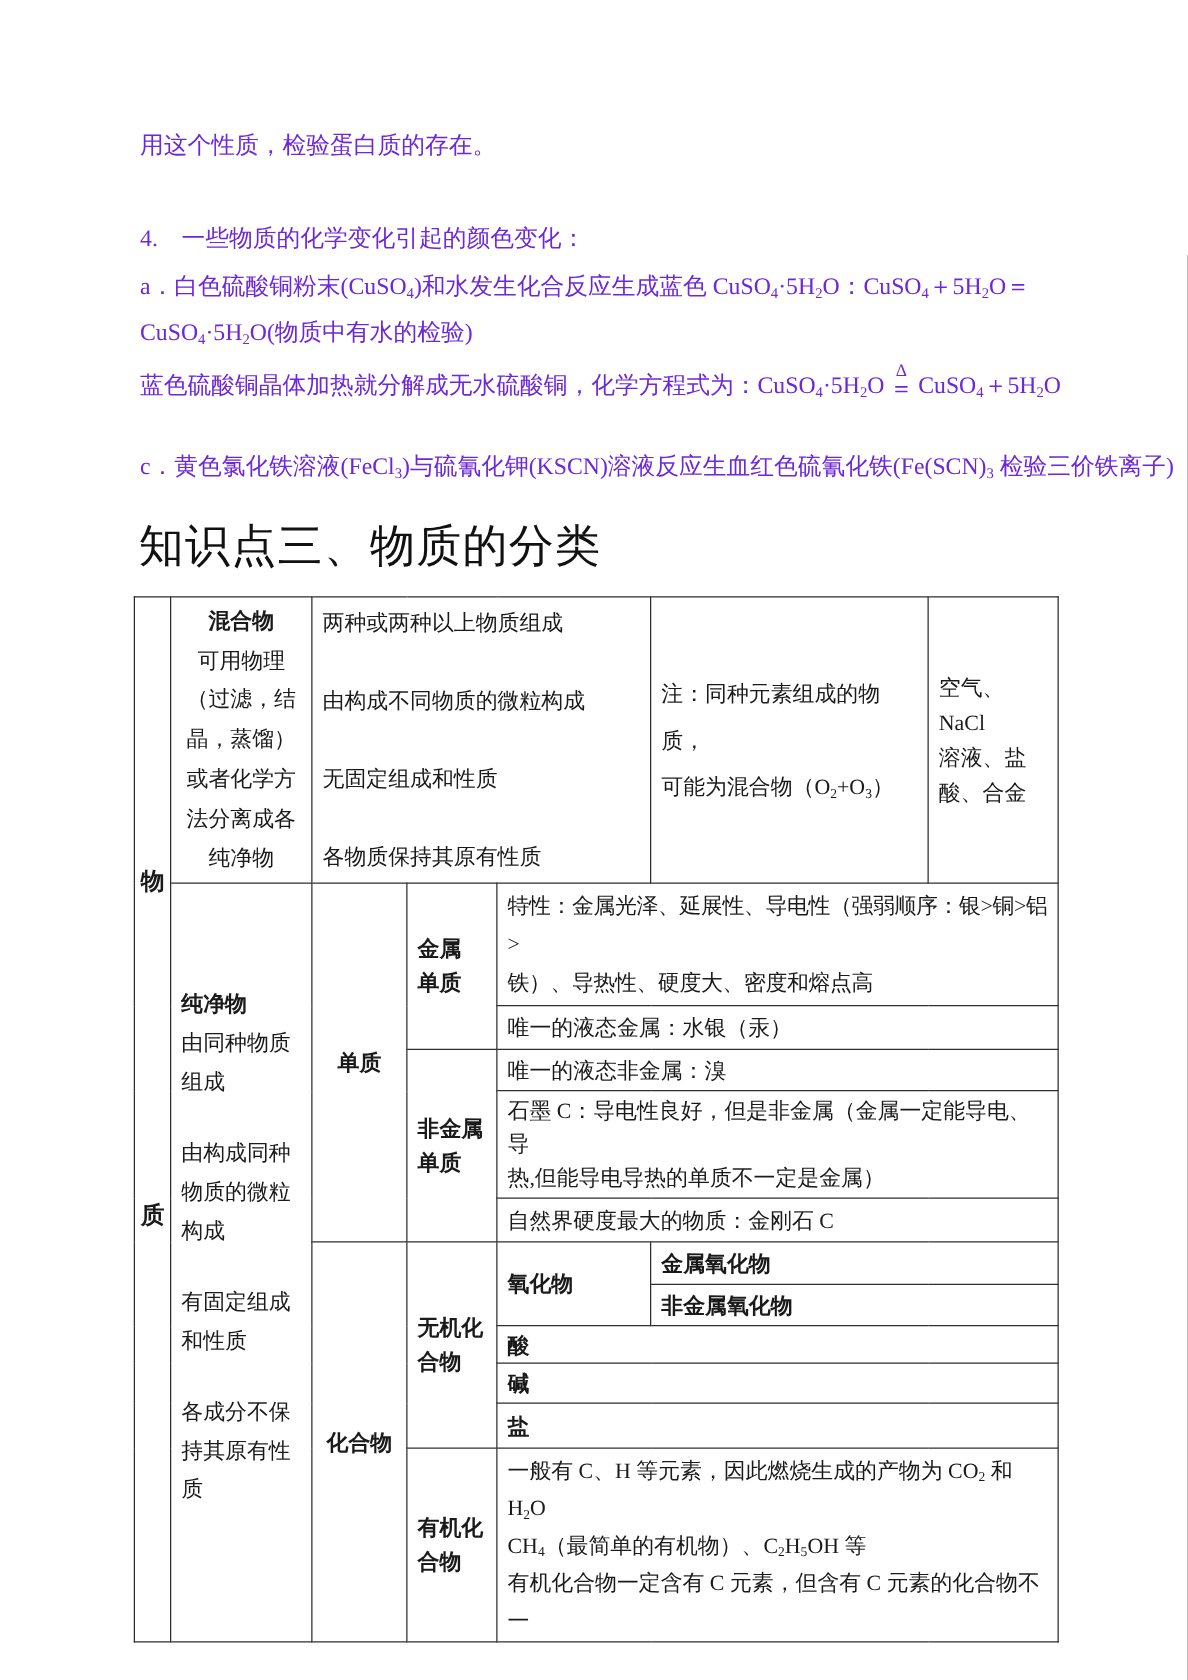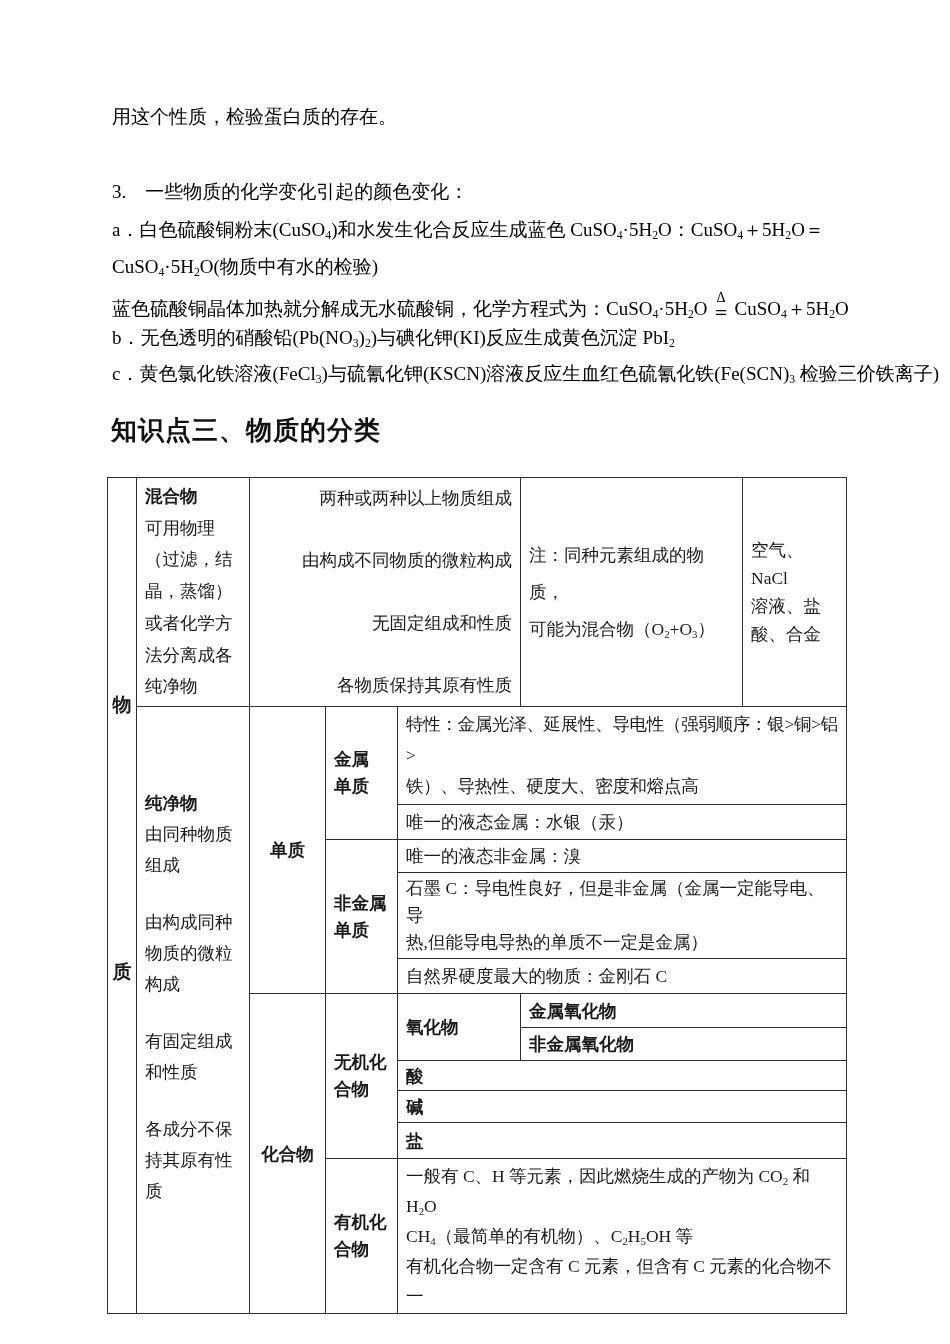--- a/index.html
+++ b/index.html
@@ -4,70 +4,69 @@
 <style>
   * { margin:0; padding:0; box-sizing:border-box; }
   html,body { background:#888; }
   .page {
     position:relative; width:950px; height:1344px; margin:0 auto;
     background:#ffffff; color:#1a1a1a; overflow:hidden;
     font-family:"Liberation Serif","DejaVu Serif",serif;
   }
   .intro-line {
     position:absolute; left:112px; font-size:19px; line-height:22px;
-    white-space:nowrap; color:#000000;
+    white-space:nowrap; color:#6d28d9;
   }
   sub { font-size:0.62em; vertical-align:-0.28em; line-height:0; }
   .heat { display:inline-block; text-align:center; vertical-align:-3px; margin:0 4px; }
   .heat .hd { display:block; font-size:14px; line-height:11px; }
   .heat .he { display:block; font-size:19px; line-height:17px; }
   .page-title {
-    position:absolute; left:111px; top:413px; font-size:26px; font-weight:bold;
+    position:absolute; left:111px; top:413px; font-size:36px; font-weight:normal;
     font-family:"Liberation Sans","DejaVu Sans",sans-serif; letter-spacing:1px;
     color:#111;
   }
   table.cls {
     position:absolute; left:107px; top:477px; width:739px;
     border-collapse:collapse; table-layout:fixed;
   }
   table.cls td {
     border:1px solid #2f2f2f; vertical-align:middle;
     padding:2px 8px; font-size:17.5px; color:#1a1a1a;
   }
   td.stub { position:relative; padding:0; }
   .stub-char { position:absolute; left:50%; transform:translateX(-50%);
     font-weight:bold; font-size:19px; white-space:nowrap; }
   .stub-top { top:214px; }
   .stub-bottom { top:481px; }
-  td.mix { vertical-align:top; font-size:19px; line-height:31.8px; padding-top:2px; }
-  td.feat { vertical-align:top; font-size:19px; padding-top:1px;text-align:right; }
+  td.mix { vertical-align:top; font-size:19px; line-height:31.8px; padding-top:2px;text-align:center; }
+  td.feat { vertical-align:top; font-size:19px; padding-top:1px; }
   td.feat p { margin:0 0 31px; line-height:31.5px; }
   td.feat p:last-child { margin-bottom:0; }
   td.note { vertical-align:top; font-size:19px; line-height:37px; padding-top:5px;margin-left:17px; }
   td.ex { vertical-align:top; font-size:19px; line-height:28px; padding-top:5px; }
   td.pure { vertical-align:top; font-size:19px; padding-top:26px; }
   td.pure p { margin:0 0 26px; line-height:31px; }
   td.lbl-center { font-weight:bold; font-size:18.5px; text-align:center; }
   td.sublbl { font-weight:bold; font-size:18.5px; line-height:27px; }
   td.prop { line-height:31px; letter-spacing:-0.3px; }
   td.graphite { line-height:27px; }
   td.boldrow { font-weight:bold; font-size:18.5px; }
   td.organic { vertical-align:top; line-height:30px; padding-top:5px; }
 </style>
 </head>
 <body>
 
 <div class="page">
 
   <div class="intro-line" style="top:106px">用这个性质，检验蛋白质的存在。</div>
-  <div class="intro-line" style="top:181px">3.　一些物质的化学变化引起的颜色变化：</div>
+  <div class="intro-line" style="top:181px">4.　一些物质的化学变化引起的颜色变化：</div>
   <div class="intro-line" style="top:219px">a．白色硫酸铜粉末(CuSO<sub>4</sub>)和水发生化合反应生成蓝色 CuSO<sub>4</sub>·5H<sub>2</sub>O：CuSO<sub>4</sub>＋5H<sub>2</sub>O＝</div>
   <div class="intro-line" style="top:256px">CuSO<sub>4</sub>·5H<sub>2</sub>O(物质中有水的检验)</div>
   <div class="intro-line" style="top:292px">蓝色硫酸铜晶体加热就分解成无水硫酸铜，化学方程式为：CuSO<sub>4</sub>·5H<sub>2</sub>O<span class="heat"><span class="hd">Δ</span><span class="he">＝</span></span>CuSO<sub>4</sub>＋5H<sub>2</sub>O</div>
-  <div class="intro-line" style="top:327px">b．无色透明的硝酸铅(Pb(NO<sub>3</sub>)<sub>2</sub>)与碘化钾(KI)反应生成黄色沉淀 PbI<sub>2</sub></div>
   <div class="intro-line" style="top:363px">c．黄色氯化铁溶液(FeCl<sub>3</sub>)与硫氰化钾(KSCN)溶液反应生血红色硫氰化铁(Fe(SCN)<sub>3</sub> 检验三价铁离子)</div>
 
   <div class="page-title">知识点三、物质的分类</div>
 
   <table class="cls">
     <colgroup>
       <col style="width:29px">
         <col style="width:113px">
         <col style="width:76px">
       <col style="width:72px">

